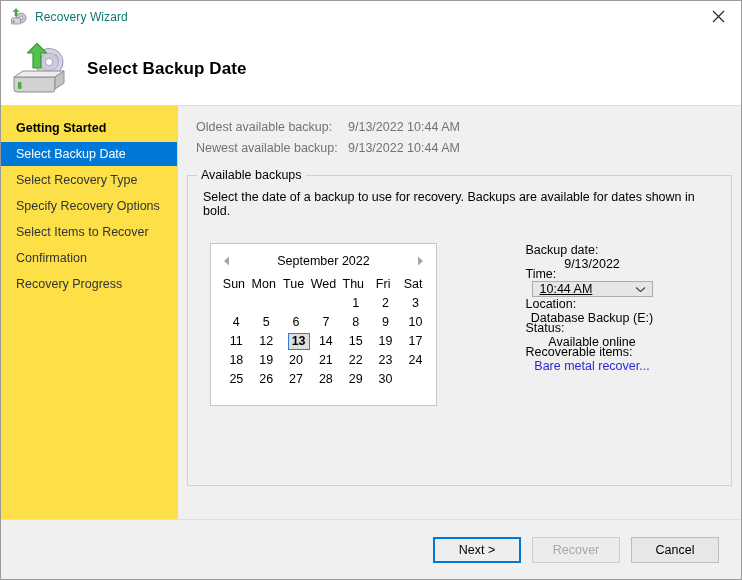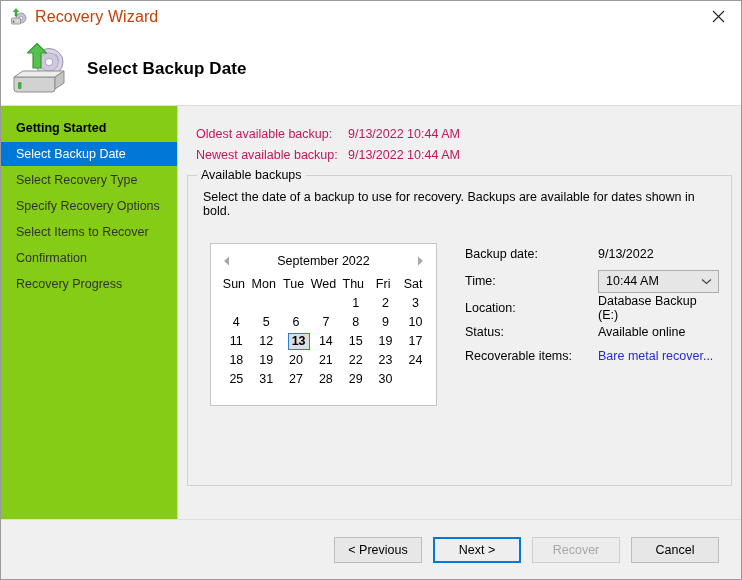--- a/index.html
+++ b/index.html
@@ -34,22 +34,22 @@
     position: relative;
   }
   .titlebar-icon {
     width: 18px;
     height: 18px;
     position: relative;
     margin-right: 7px;
     flex: 0 0 auto;
   }
   .title-text {
-    font-size: 16px;
-    color: #c2410c;
+    font-size: 12px;
+    color: #0f766e;
     line-height: 1;
     letter-spacing: .1px;
     text-align: right;
   }
   .close-btn {
     position: absolute;
     right: 0;
     top: 0;
     width: 45px;
     height: 30px;
@@ -87,21 +87,21 @@
   
   .body-split {
     flex: 1 1 auto;
     display: flex;
     min-height: 0;
     background: #f0f0f0;
   }
   .sidebar {
     width: 177px;
     min-width: 177px;
-    background: #84cc16;
+    background: #fde047;
     border-right: 1px solid #d4d4d4;
     padding-top: 10px;
   }
   .nav-item {
     height: 24px;
     line-height: 24px;
     padding-left: 15px;
     font-size: 12.5px;
     color: #333333;
     white-space: nowrap;
@@ -126,23 +126,23 @@
     display: flex;
     flex-direction: column;
     min-width: 0;
   }
   .info-rows {
     margin: 2px 0 0 9px;
   }
   .info-row {
     display: flex;
     font-size: 12.5px;
-    color: #be185d;
+    color: #737373;
     height: 21px;
-    align-items: flex-end;
+    align-items: flex-start;
   }
   .info-label { width: 152px; }
   .info-value { }
 
   .groupbox {
     margin-top: 13px;
     border: 1px solid #d0d0d0;
     position: relative;
     padding: 10px 12px 12px 12px;
     height: 311px;
@@ -240,37 +240,38 @@
     padding-top: 0px;
     flex: 1 1 auto;
   }
   .detail-row {
     display: flex;
     align-items: center;
     height: 22px;
     margin-bottom: 2px;
     font-size: 12.5px;
     color: #000;
+    flex-direction: column;
   }
   .detail-row.combo-row { height: 28px; margin-bottom: 2px; }
   .detail-label { width: 133px; flex: 0 0 auto; }
   .detail-value { }
   .combo {
     width: 121px;
     height: 23px;
     border: 1px solid #acacac;
     background: #e6e6e6;
     display: flex;
     align-items: center;
     padding: 0 6px 0 7px;
     font-size: 12.5px;
     color: #000;
     cursor: default;
   }
-  .combo-text { flex: 1 1 auto; }
+  .combo-text { flex: 1 1 auto; text-decoration: underline; }
   .link {
     color: #2a2ad0;
     cursor: pointer;
   }
 
   
   .footer {
     height: 60px;
     min-height: 60px;
     background: #f0f0f0;
@@ -436,21 +437,21 @@
                     <td><span class="daycell">18</span></td>
                     <td><span class="daycell">19</span></td>
                     <td><span class="daycell">20</span></td>
                     <td><span class="daycell">21</span></td>
                     <td><span class="daycell">22</span></td>
                     <td><span class="daycell">23</span></td>
                     <td><span class="daycell">24</span></td>
                   </tr>
                   <tr>
                     <td><span class="daycell">25</span></td>
-                    <td><span class="daycell">31</span></td>
+                    <td><span class="daycell">26</span></td>
                     <td><span class="daycell">27</span></td>
                     <td><span class="daycell">28</span></td>
                     <td><span class="daycell">29</span></td>
                     <td><span class="daycell">30</span></td>
                     <td></td>
                   </tr>
                 </tbody>
             </table>
           </div>
 
@@ -484,19 +485,18 @@
             </div>
           </div>
 
         </div>
       </div>
 
     </div>
   </div>
 
   <div class="footer">
-    <button class="btn">&lt; Previous</button>
     <button class="btn default">Next &gt;</button>
     <button class="btn disabled">Recover</button>
     <button class="btn">Cancel</button>
   </div>
 
 </div>
 
 </body></html>

